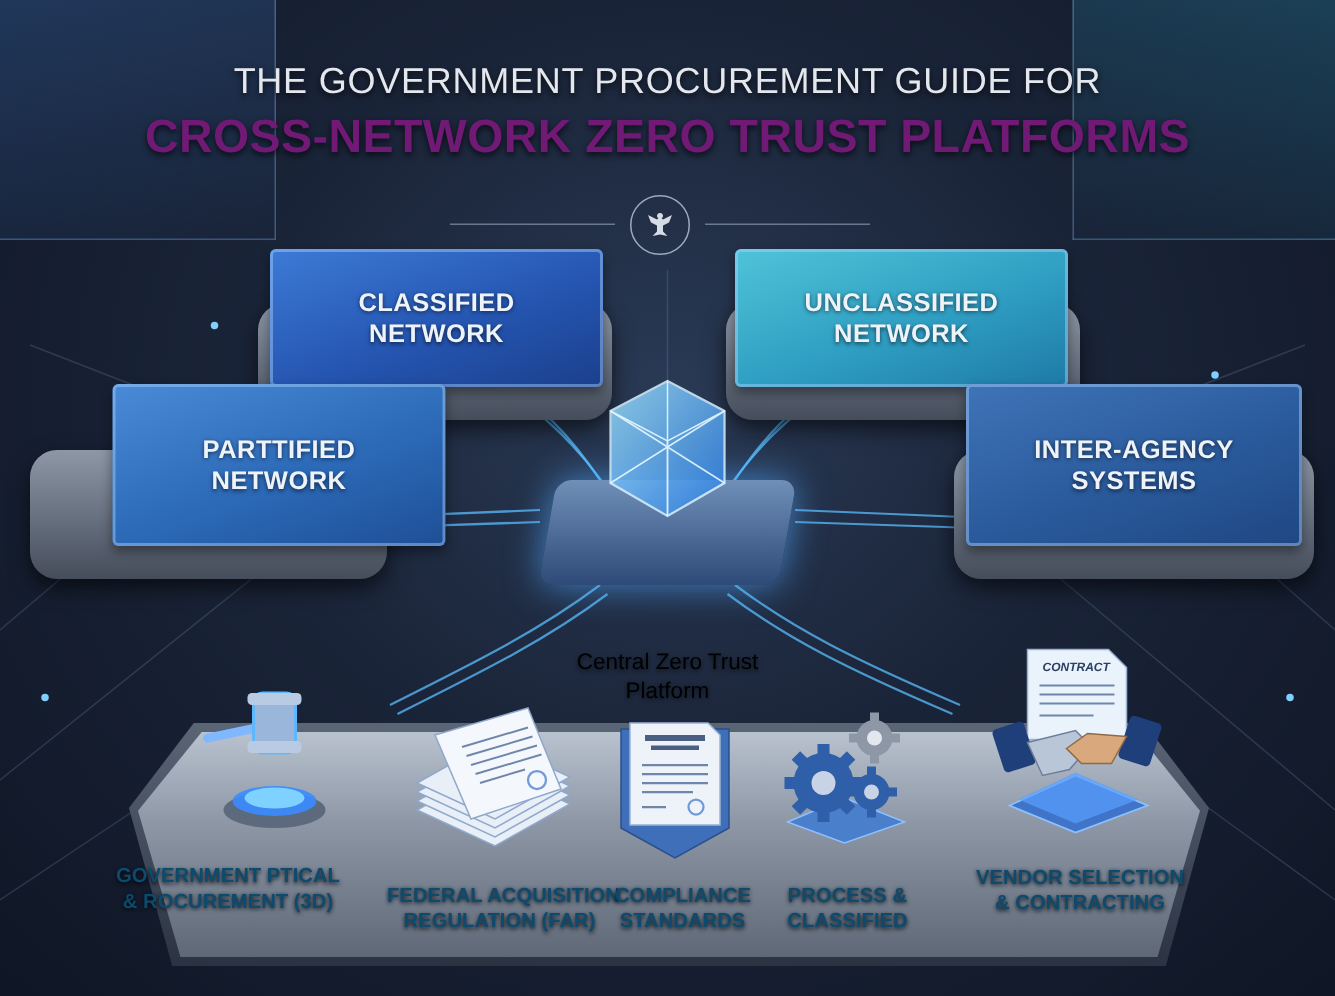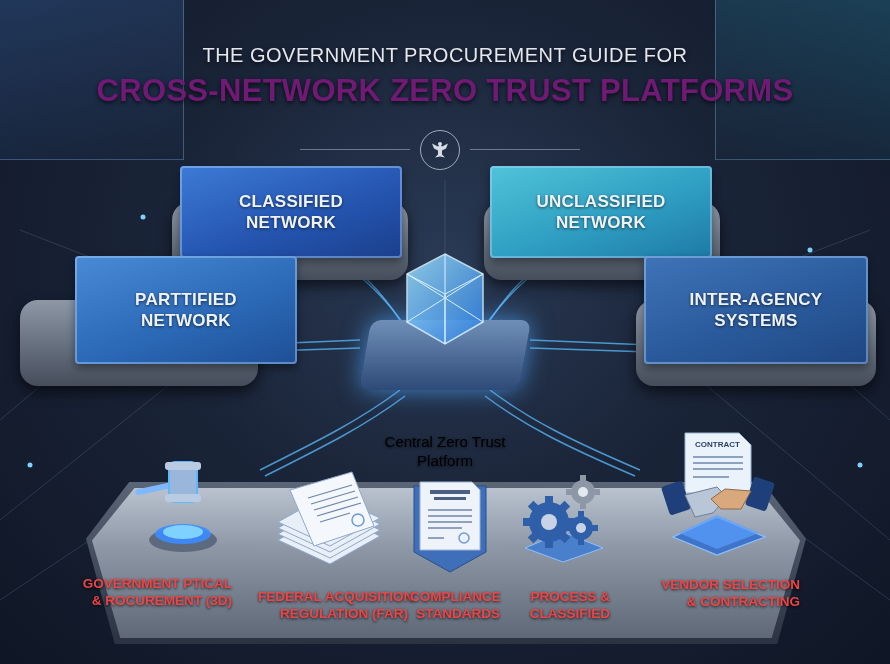--- a/index.html
+++ b/index.html
@@ -21,21 +21,21 @@
     position: absolute; right: 0; top: 0; width: 175px; height: 160px;
     background: linear-gradient(200deg, rgba(40,120,150,0.4), rgba(20,40,70,0.1));
     border-left: 1px solid rgba(140,170,210,0.35);
     border-bottom: 1px solid rgba(140,170,210,0.25);
   }
   .title {
     position: absolute; left: 0; right: 0; top: 38px; text-align: center;
     text-shadow: 0 2px 4px rgba(0,0,0,0.7);
   }
   .title-line1 {
-    font-size: 20px; letter-spacing: 0.5px; color: #e4e8ee; font-weight: normal;
+    font-size: 24px; letter-spacing: 0.5px; color: #e4e8ee; font-weight: normal;
     display: block; line-height: 34px;
   }
   .title-line2 {
     font-size: 31px; font-weight: bold; color: #701a75; letter-spacing: 0.3px;
     display: block; line-height: 38px;
   }
   .seal-row {
     position: absolute; top: 130px; left: 0; right: 0; height: 40px;
   }
   .seal-line {
@@ -85,24 +85,24 @@
     position: absolute; left: 92px; top: 488px; width: 708px; height: 150px;
     clip-path: polygon(6% 0, 94% 0, 100% 35%, 96% 100%, 4% 100%, 0 35%);
     background: linear-gradient(180deg, #b9c2ce 0%, #8d97a6 40%, #5f6877 100%);
   }
   .shelf-rim {
     position: absolute; left: 86px; top: 482px; width: 720px; height: 162px;
     clip-path: polygon(6% 0, 94% 0, 100% 35%, 96% 100%, 4% 100%, 0 35%);
     background: linear-gradient(180deg, #5a6576, #2b3342);
   }
   .item { position: absolute; text-align: center; }
-  .item-icon { position: absolute; display: flex; align-items: center; justify-content: center; }
+  .item-icon { position: absolute; display: flex; align-items: center; justify-content: center; font-style: italic; }
   .item-label {
     position: absolute; font-weight: bold; font-size: 13.5px; line-height: 17px;
-    color: #ef4444; text-shadow: 0 1px 3px rgba(0,0,0,0.8); text-align: right;
+    color: #0c4a6e; text-shadow: 0 1px 3px rgba(0,0,0,0.8); text-align: center;
     white-space: nowrap;
   }
 </style>
 </head>
 <body>
 
 <svg class="bg-grid" width="890" height="664" viewBox="0 0 890 664">
   <g stroke="rgba(130,160,200,0.22)" stroke-width="1" fill="none">
     <line x1="0" y1="420" x2="260" y2="200"></line>
     <line x1="0" y1="520" x2="200" y2="360"></line>

